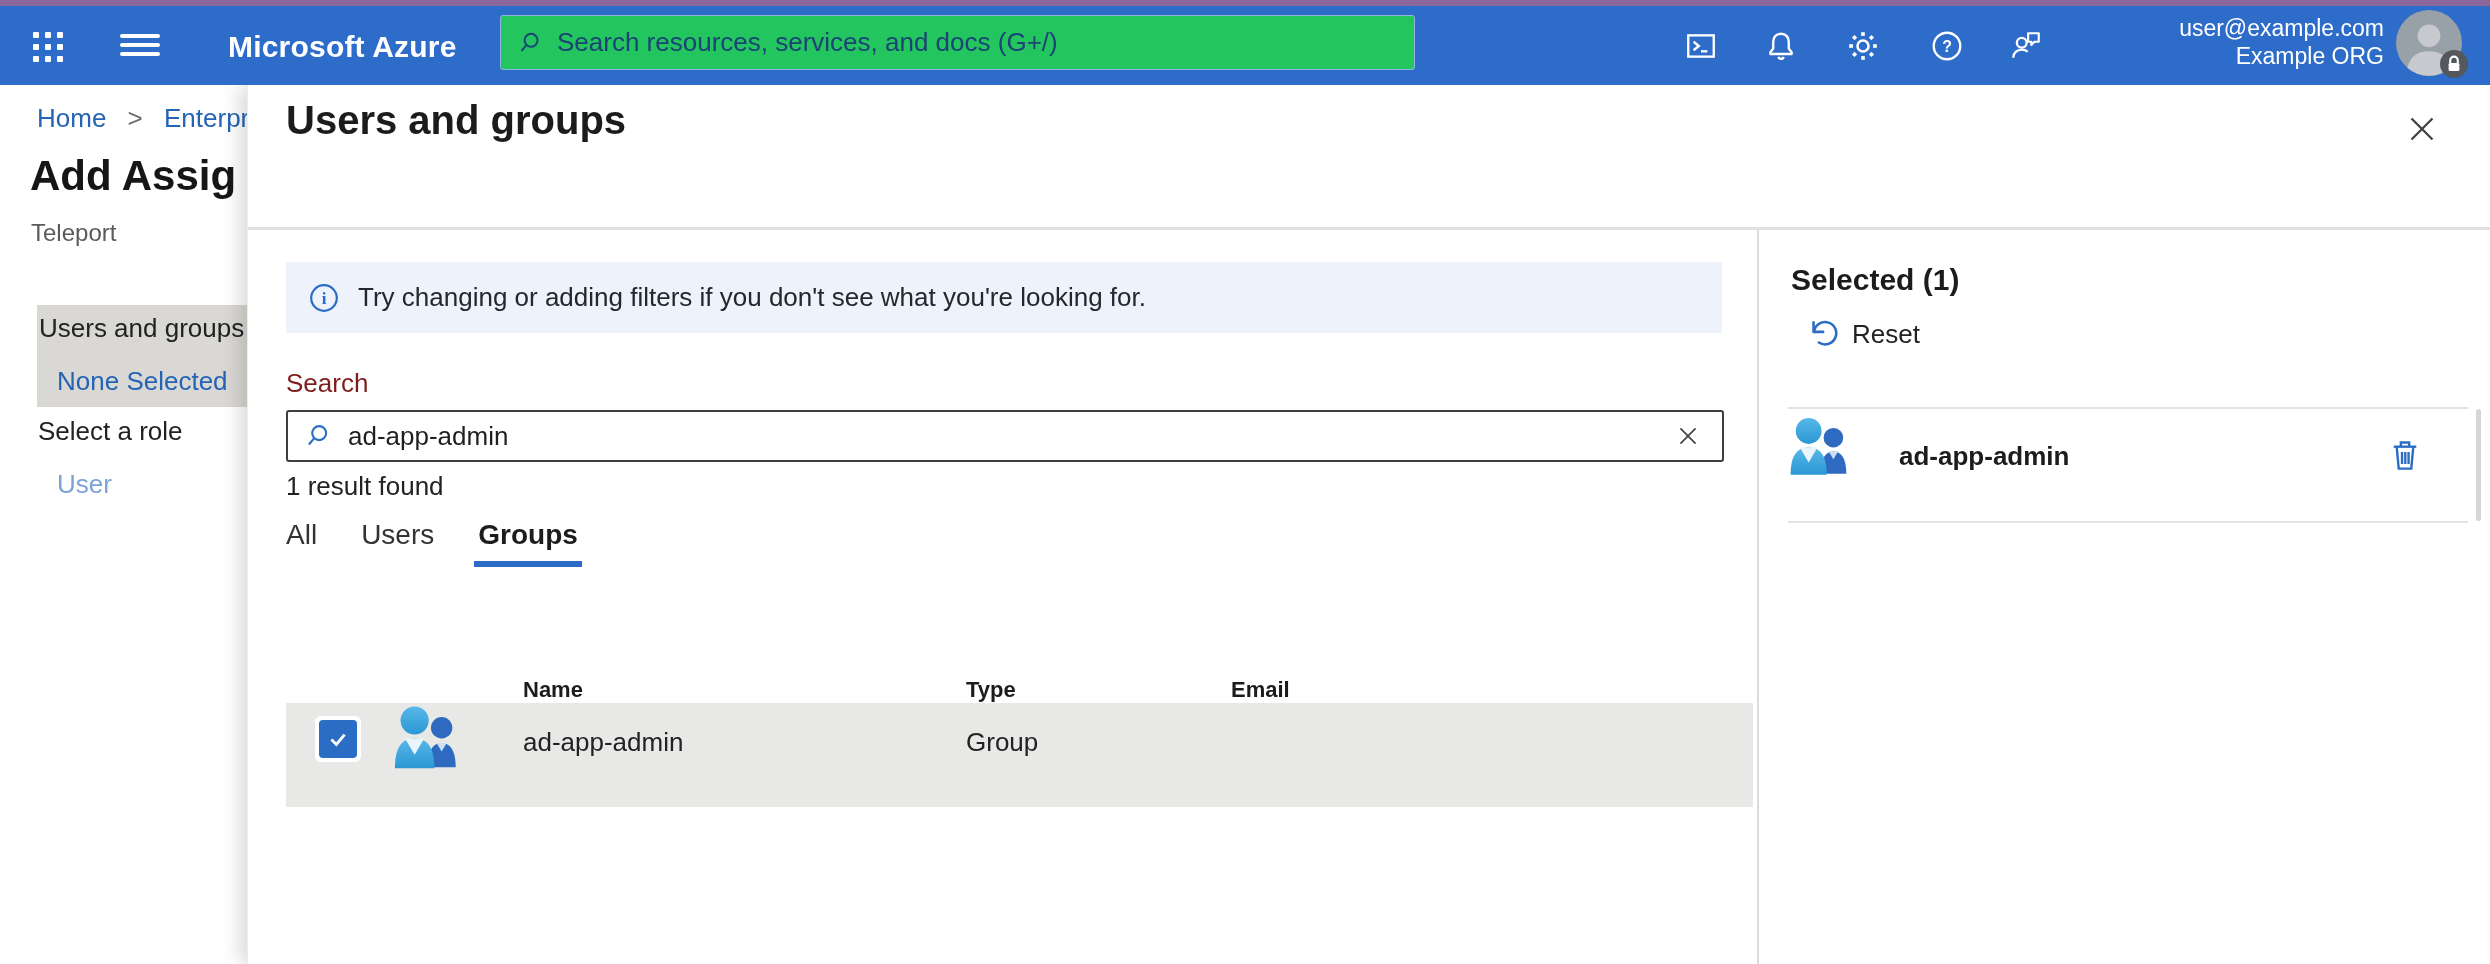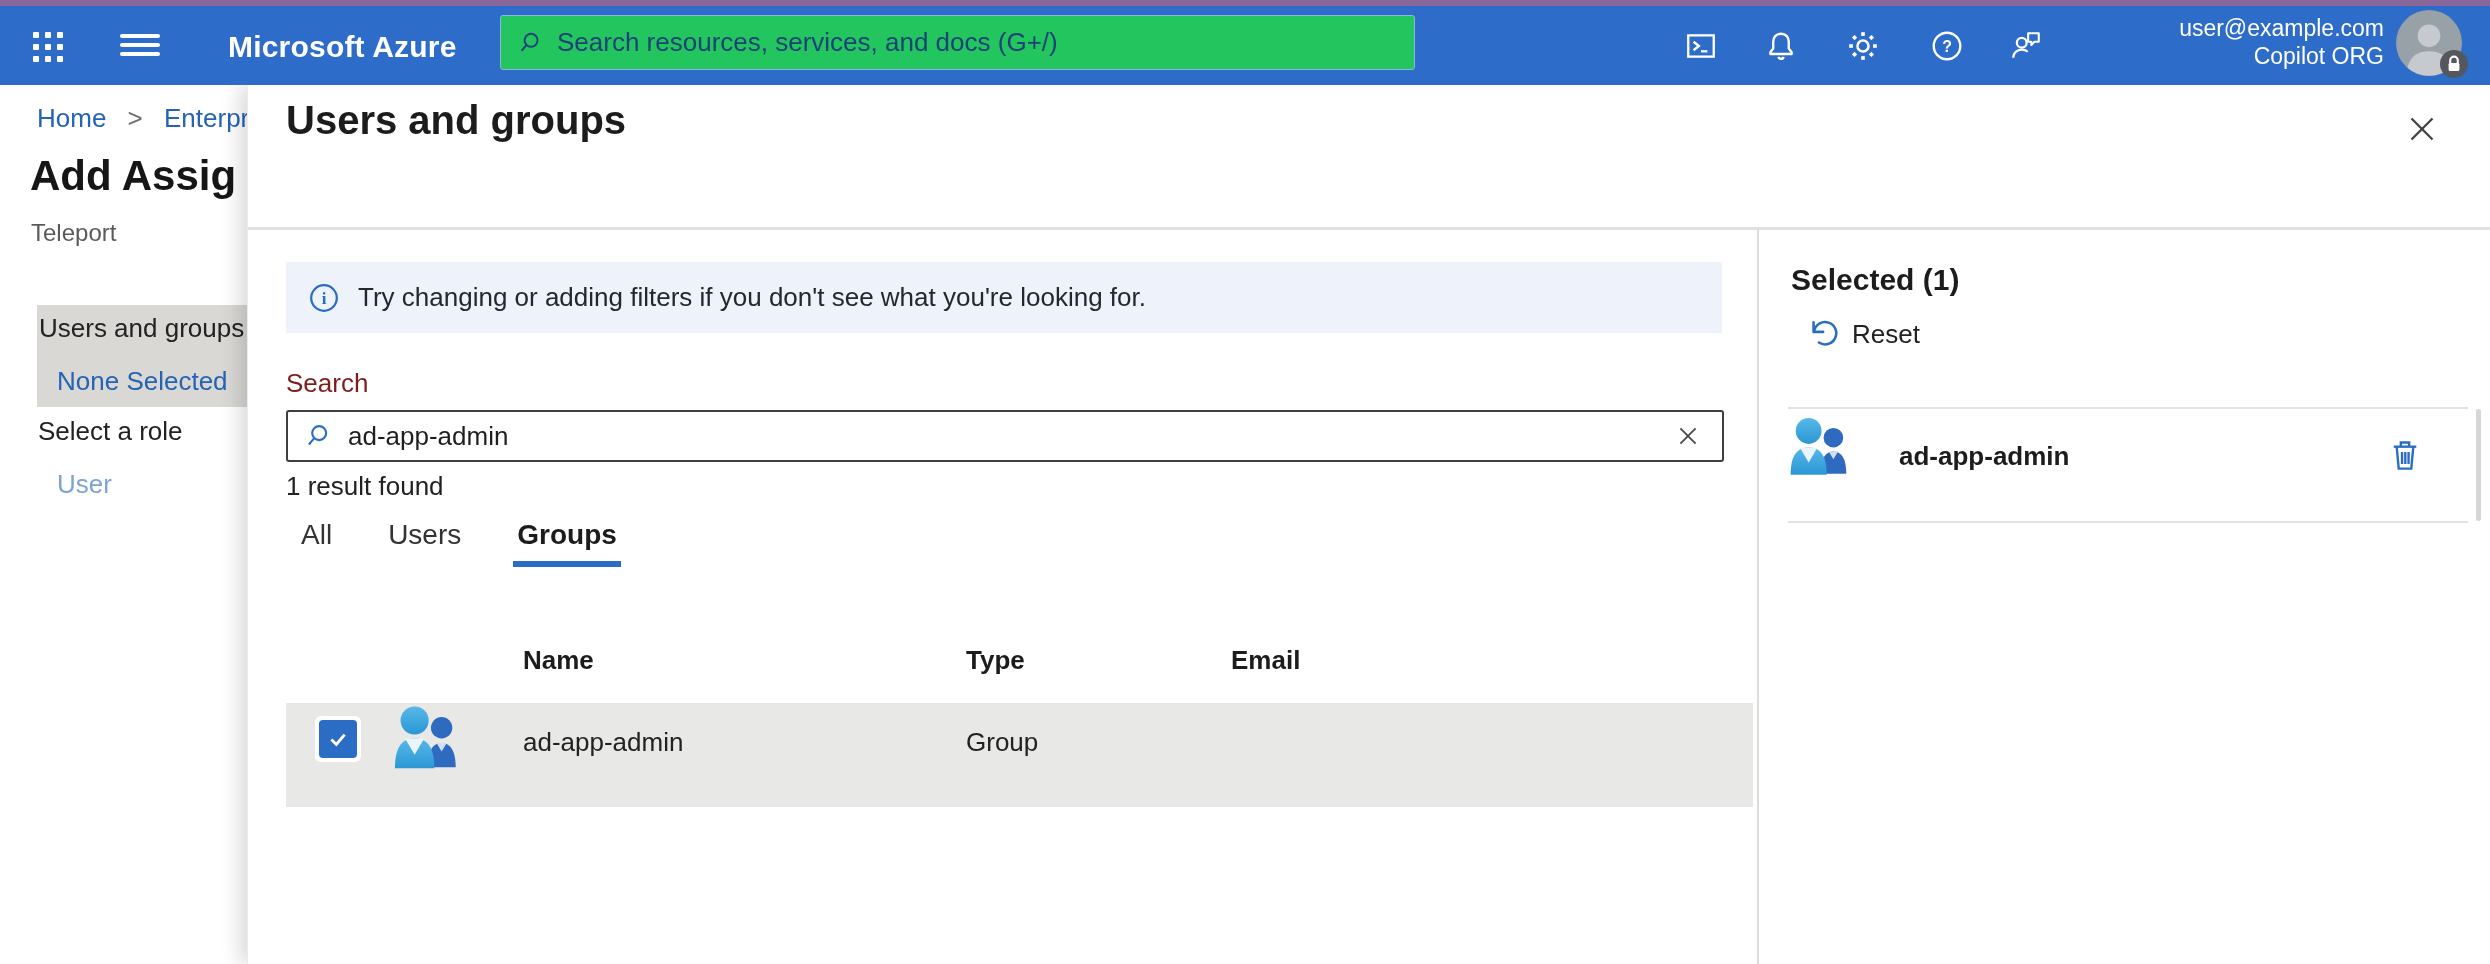--- a/index.html
+++ b/index.html
@@ -58,26 +58,26 @@
             display:flex; align-items:center; padding:0 22px; gap:18px; }
   #banner-text { font-size:26px; color:#24272b; }
   #search-label { left:38px; top:283px; font-size:26px; color:#7f1d1d; }
   #panel-search { left:38px; top:325px; width:1438px; height:52px; border:2px solid #3f3e3d;
                   border-radius:3px; display:flex; align-items:center; padding:0 16px; background:#fff; }
   #panel-search svg.mag { margin-right:16px; }
   #panel-search input { flex:1; border:none; outline:none; font-size:26px; color:#1f1f1f;
                         font-family:inherit; background:transparent; }
   #search-clear { width:36px; height:36px; display:flex; align-items:center; justify-content:center; cursor:pointer; }
   #result-count { left:38px; top:386px; font-size:26px; color:#222; }
-  #tabs { left:38px; top:434px; display:flex; gap:56px; font-size:28px; color:#333;margin-left:15px; }
+  #tabs { left:38px; top:434px; display:flex; gap:44px; font-size:28px; color:#333; }
   .tab { cursor:pointer; padding-bottom:16px; position:relative; }
   .tab.active { font-weight:700; color:#1c1c1c; }
   .tab.active::after { content:""; position:absolute; left:-4px; right:-4px; bottom:0;
                        height:6px; background:#2b6cc4; }
-  .col-head { top:560px; font-size:26px; font-weight:700; color:#1c1c1c; }
+  .col-head { top:592px; font-size:22px; font-weight:700; color:#1c1c1c; }
   #col-name { left:275px; } #col-type { left:718px; } #col-email { left:983px; }
   #result-row { left:38px; top:618px; width:1467px; height:104px; background:#e8e8e6; cursor:pointer; }
   #row-checkbox { left:29px; top:13px; width:46px; height:46px; background:#fff; border-radius:6px;
                   display:flex; align-items:center; justify-content:center; cursor:pointer; }
   #row-checkbox .box { width:38px; height:38px; background:#2b6cc4; border-radius:4px;
                        display:flex; align-items:center; justify-content:center; }
   #row-icon { left:105px; top:0px; width:72px; height:72px; }
   #row-name { left:237px; top:24px; font-size:26px; color:#222; }
   #row-type { left:680px; top:24px; font-size:26px; color:#222; }
 
@@ -164,21 +164,21 @@
   <div class="abs top-icon" style="left:2003px;">
     <svg width="34" height="34" viewBox="0 0 32 32">
       <circle cx="12" cy="13" r="4.6" fill="none" stroke="#fff" stroke-width="2.2"></circle>
       <path d="M4 27c0-4.6 3.6-7.6 8-7.6 2.2 0 4.2.7 5.6 2" fill="none" stroke="#fff" stroke-width="2.2"></path>
       <path d="M18 4h10v8h-4l-3 3v-3h-3z" fill="none" stroke="#fff" stroke-width="2" stroke-linejoin="round"></path>
     </svg>
   </div>
 
   <div class="abs" id="user-block">
     <div>user@example.com</div>
-    <div>Copilot ORG</div>
+    <div>Example ORG</div>
   </div>
   <div class="abs" id="avatar">
     <svg width="66" height="66" viewBox="0 0 64 64">
       <circle cx="32" cy="32" r="32" fill="#98a0a8"></circle>
       <circle cx="32" cy="25" r="11" fill="#c6cacf"></circle>
       <path d="M11 56 C14 44 22 40 32 40 C42 40 50 44 53 56 A32 32 0 0 1 11 56 Z" fill="#c6cacf"></path>
     </svg>
   </div>
   <div class="abs" id="avatar-badge">
     <svg width="28" height="28" viewBox="0 0 26 26">

